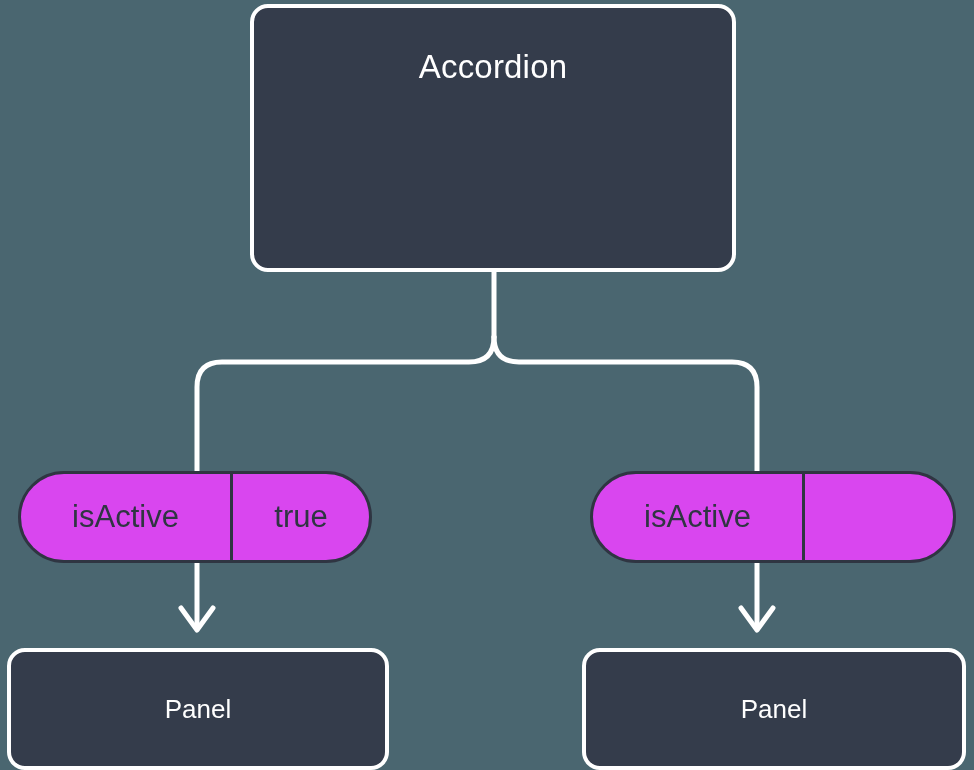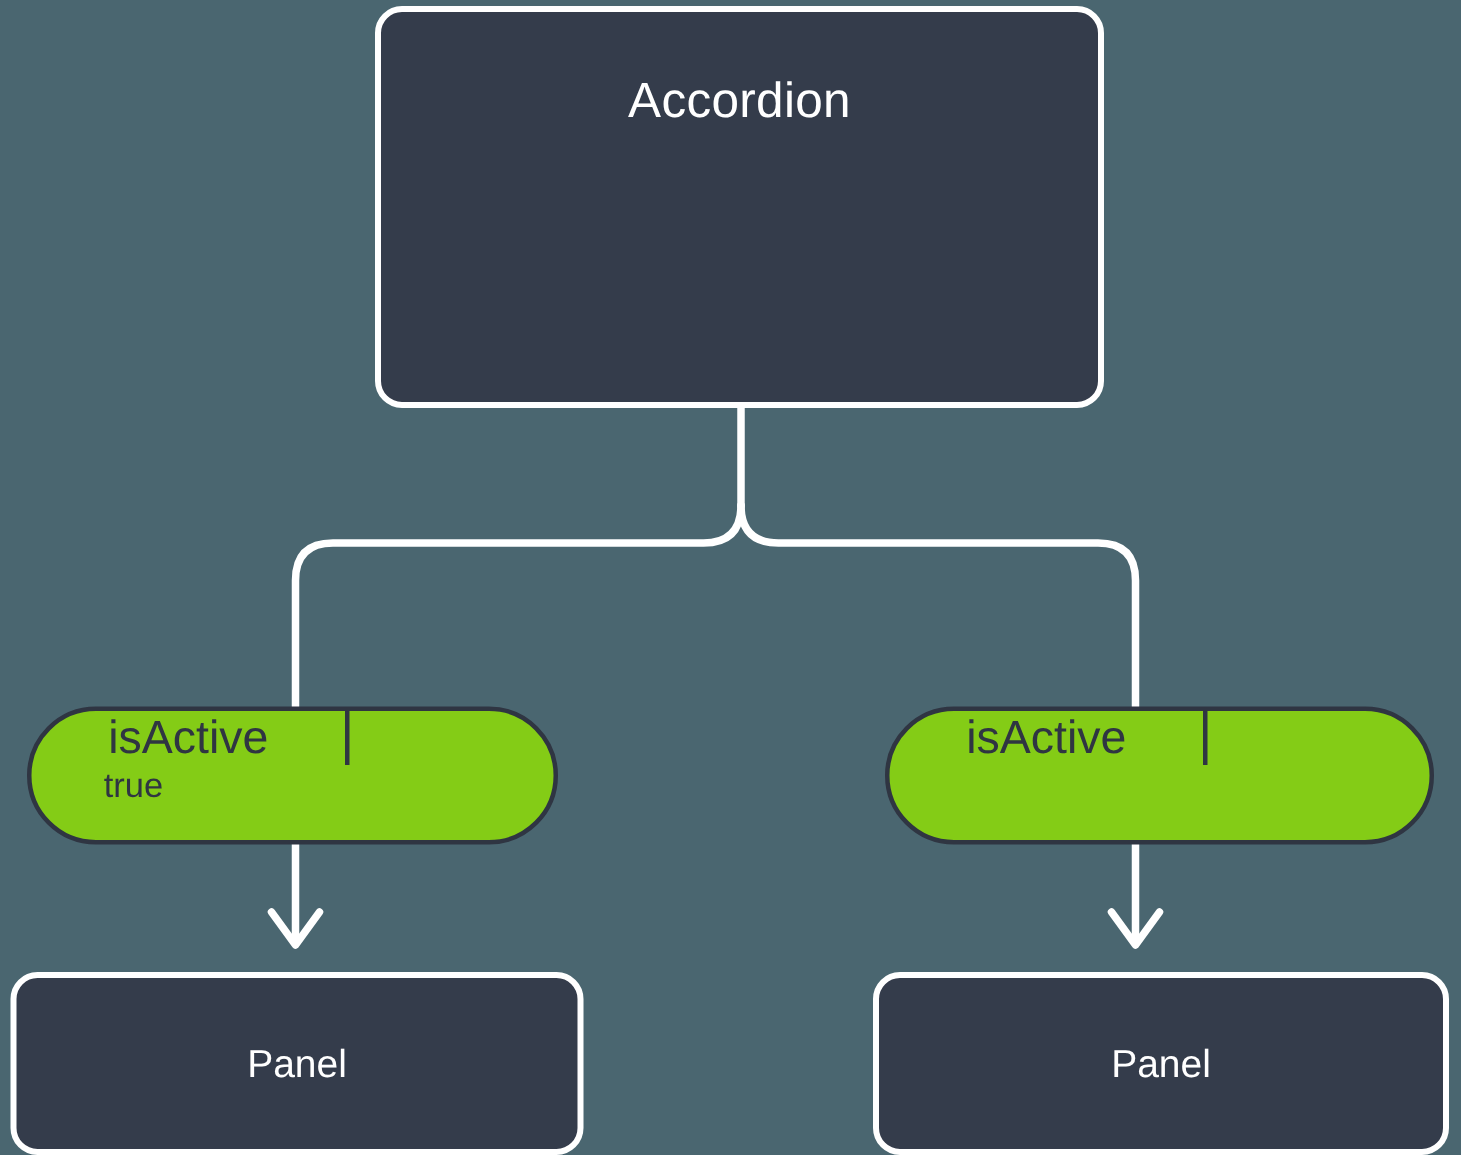--- a/index.html
+++ b/index.html
@@ -92,43 +92,42 @@
     color: #8b8bf5;
     font-size: 31px;
   }
 
   
   .state-pill {
     position: absolute;
     display: flex;
     align-items: stretch;
     height: 92px;
-    background: #84cc16;
+    background: #d946ef;
     border: 3px solid #2f3542;
     border-radius: 46px;
     z-index: 2;
     overflow: hidden;
-    flex-direction: column;
   }
 
   .state-pill .pill-key {
     display: flex;
     align-items: center;
     justify-content: center;
     color: #2f3542;
     font-size: 31px;
     border-right: 3px solid #2f3542;
   }
 
   .state-pill .pill-val {
     display: flex;
     align-items: center;
     justify-content: center;
     color: #2f3542;
-    font-size: 23px;
+    font-size: 31px;
   }
 
   #pill-left  { left: 18px;  top: 471px; width: 354px; }
   #pill-left  .pill-key { width: 212px; }
   #pill-left  .pill-val { width: 136px; }
 
   #pill-right { left: 590px; top: 471px; width: 366px; }
   #pill-right .pill-key { width: 212px; }
   #pill-right .pill-val { width: 148px; }
 

